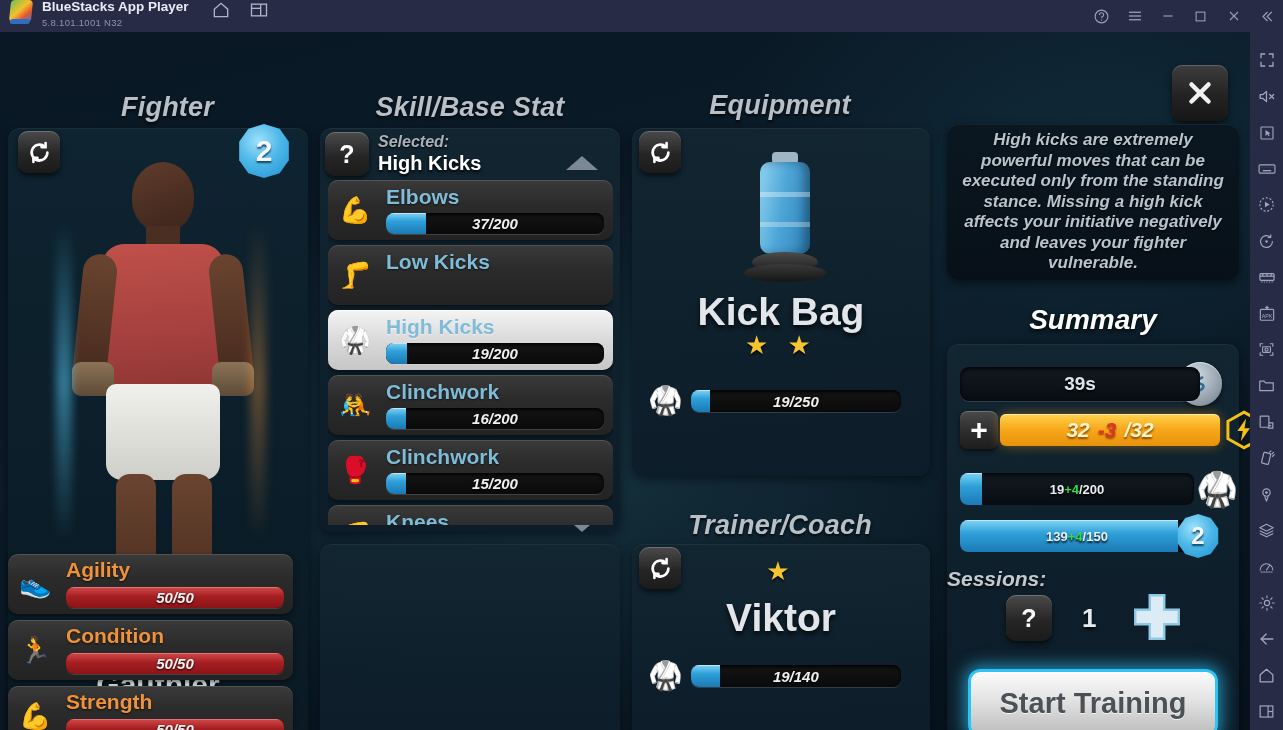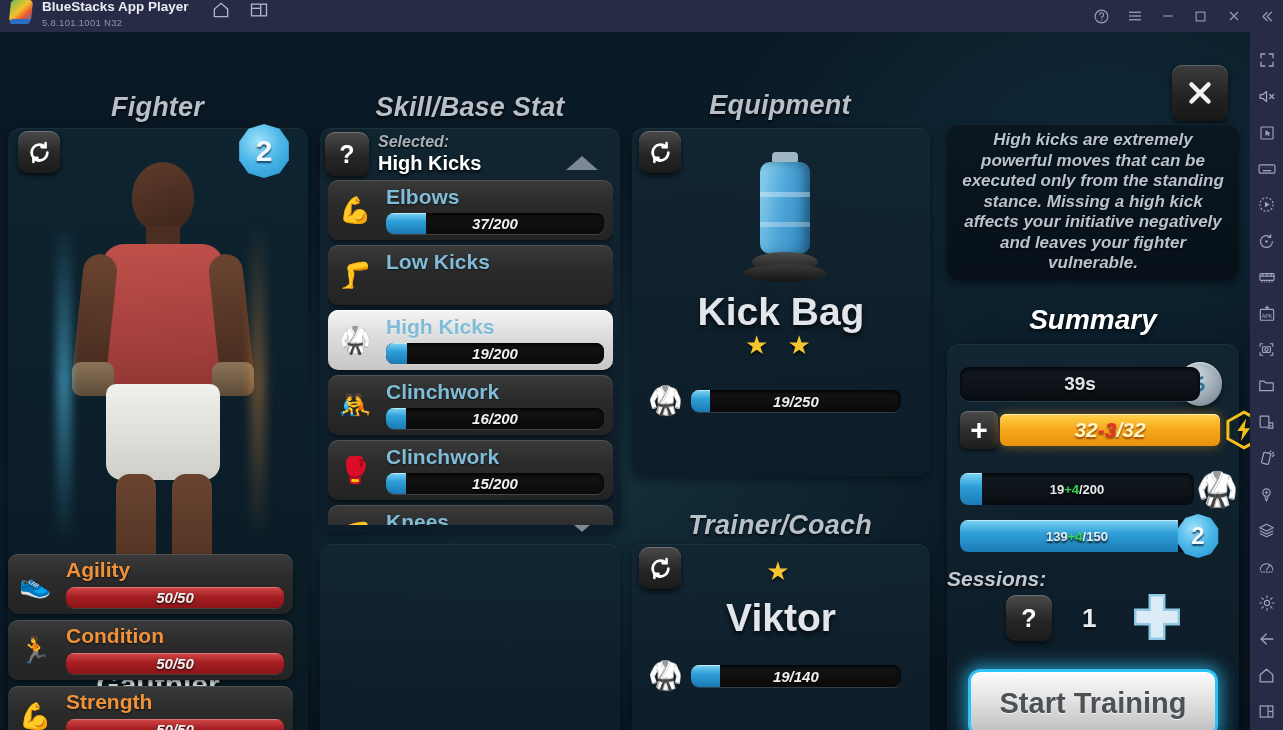--- a/index.html
+++ b/index.html
@@ -236,20 +236,21 @@
   }
   .energy-bar {
     position:relative; width:220px; height:32px; border-radius:6px; overflow:hidden;
     background: linear-gradient(180deg,#ffd34d 0%, #f7a81b 48%, #e8920c 100%);
     box-shadow: inset 0 1px 0 rgba(255,255,255,.55), 0 0 12px rgba(255,160,20,.45);
   }
   .energy-bar .txt {
     position:absolute; inset:0; display:flex; align-items:center; justify-content:center;
     font-size:21px; font-weight:bold; font-style:italic; color:#fff4c8;
     text-shadow:0 2px 2px rgba(140,70,0,.95);
+    gap:8px;
   }
   .energy-bar .txt .neg { color:#e5312a; }
   .xp-bar {
     position:relative; width:228px; height:30px; border-radius:8px; overflow:hidden;
     background: linear-gradient(180deg,#131a20 0%, #080d12 100%);
     box-shadow: inset 0 2px 4px rgba(0,0,0,.9);
   }
   .xp-fill {
     position:absolute; left:0; top:0; bottom:0;
     background: linear-gradient(180deg,#7fd4f5 0%, #2e9fd8 42%, #1b7ab5 100%);
@@ -494,21 +495,21 @@
 
   <div class="game">
 
     <div class="close-x">
       <svg width="34" height="34" viewBox="0 0 24 24" stroke="#f2f2f2" stroke-width="3.2" stroke-linecap="round">
         <line x1="6" y1="6" x2="18" y2="18"></line>
           <line x1="18" y1="6" x2="6" y2="18"></line>
       </svg>
     </div>
 
-    <div class="col-title" style="left:0; top:60px; width:315px;">Fighter</div>
+    <div class="col-title" style="left:10px; top:60px; width:315px;">Fighter</div>
     <div class="panel" style="left:8px; top:96px; width:300px; height:628px;
                 background:linear-gradient(180deg,#0e2430 0%, #0b1d28 60%, #0a1a24 100%);"></div>
 
     <div class="refresh-btn" style="left:18px; top:99px;">
       <svg width="27" height="27" viewBox="0 0 24 24" fill="none" stroke="#ffffff" stroke-width="2.3" stroke-linecap="round">
         <path d="M19 12a7 7 0 1 1-2.3-5.2"></path>
           <path d="M6.5 16.5 A7 7 0 0 0 12 19"></path>
         <path d="M17.4 3.6 L17.4 7.2 L13.8 7.2"></path>
           <path d="M6.6 20.4 L6.6 16.8 L10.2 16.8"></path>
       </svg>

